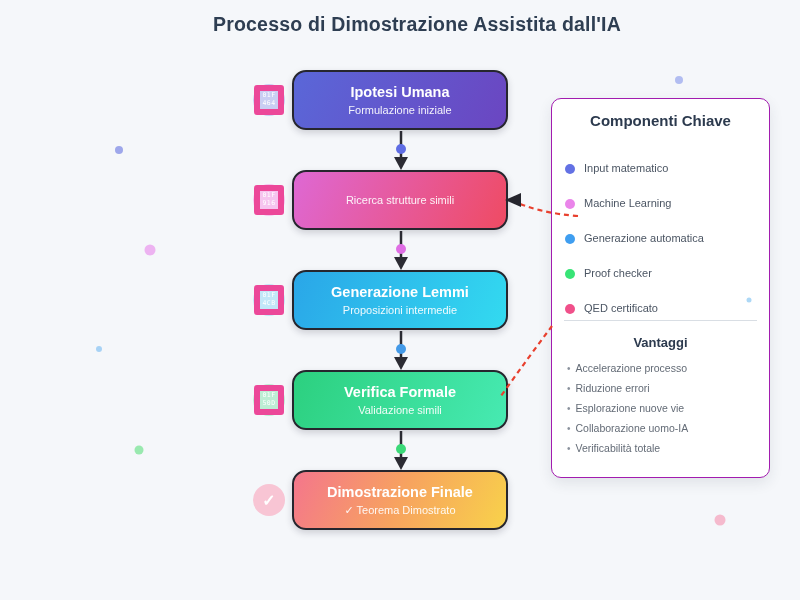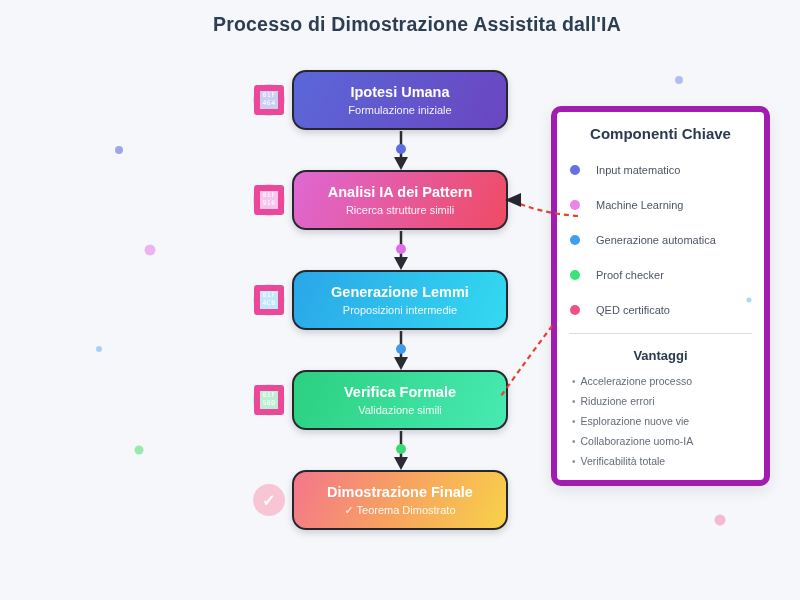--- a/index.html
+++ b/index.html
@@ -38,30 +38,30 @@
   .ic-0 { top:84px; } .ic-1 { top:184px; } .ic-2 { top:284px; }
   .ic-3 { top:384px; } .ic-4 { top:484px; }
   .tofu {
     border:6px solid #ec4899; border-radius:3px; padding:1px 2px;
     color:#ffffff; font-family:"DejaVu Sans Mono", monospace;
     font-size:6.5px; line-height:1.2; text-align:center; letter-spacing:0.5px;
   }
   .check-glyph { color:#ffffff; font-size:16px; font-weight:bold; }
   
   .side-panel {
-    position:absolute; left:551px; top:106px; width:219px; height:380px;
-    background:#ffffff; border:6px solid #a21caf; border-radius:10px;
+    position:absolute; left:551px; top:98px; width:219px; height:380px;
+    background:#ffffff; border:1px solid #a21caf; border-radius:10px;
     box-shadow:0 5px 14px rgba(40,50,70,0.10); z-index:2;
   }
   .panel-title {
     position:absolute; top:13px; left:0; width:100%; text-align:center;
     font-size:15px; font-weight:bold; color:#2c3a4e;
   }
   .legend { position:absolute; top:40px; left:13px; right:8px; }
-  .legend-item { height:35px; display:flex; align-items:center; gap:16px; }
+  .legend-item { height:35px; display:flex; align-items:flex-end; gap:9px; }
   .legend-dot { width:10px; height:10px; border-radius:50%; flex:0 0 10px; }
   .legend-label { font-size:11px; color:#4b5563; }
   .panel-divider {
     position:absolute; top:221px; left:12px; right:12px; height:0;
     border-top:1px solid #d9dee4;
   }
   .benefits-title {
     position:absolute; top:236px; left:0; width:100%; text-align:center;
     font-size:13px; font-weight:bold; color:#2c3a4e;
   }
@@ -75,21 +75,20 @@
 </head>
 <body style="background: rgb(245, 247, 250);">
 
 <div class="page-title">Processo di Dimostrazione Assistita dall'IA</div>
 
 <div class="flow-box step-0" style="background: linear-gradient(115deg, rgb(90, 103, 216), rgb(107, 70, 193));">
   <div class="box-title">Ipotesi Umana</div>
   <div class="box-subtitle">Formulazione iniziale</div>
 </div>
 <div class="flow-box step-1" style="background: linear-gradient(115deg, rgb(222, 104, 212), rgb(239, 75, 99));">
-  <div class="box-title">Analisi IA dei Pattern</div>
   <div class="box-subtitle">Ricerca strutture simili</div>
 </div>
 <div class="flow-box step-2" style="background: linear-gradient(115deg, rgb(42, 166, 232), rgb(51, 218, 240));">
   <div class="box-title">Generazione Lemmi</div>
   <div class="box-subtitle">Proposizioni intermedie</div>
 </div>
 <div class="flow-box step-3" style="background: linear-gradient(115deg, rgb(44, 208, 127), rgb(71, 234, 178));">
   <div class="box-title">Verifica Formale</div>
   <div class="box-subtitle">Validazione simili</div>
 </div>

